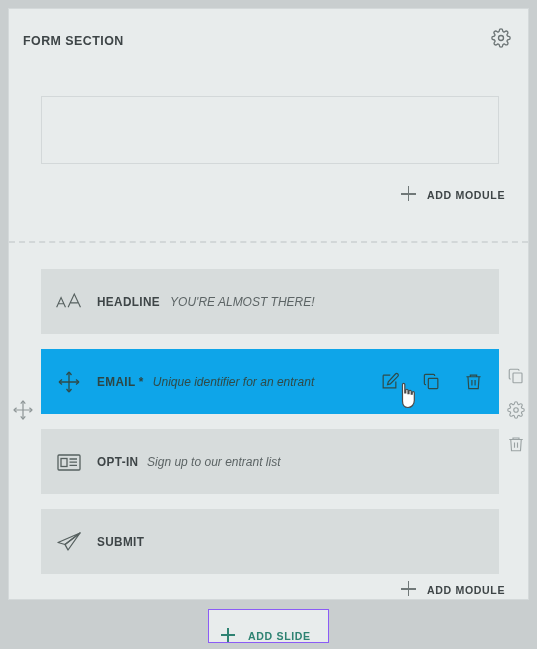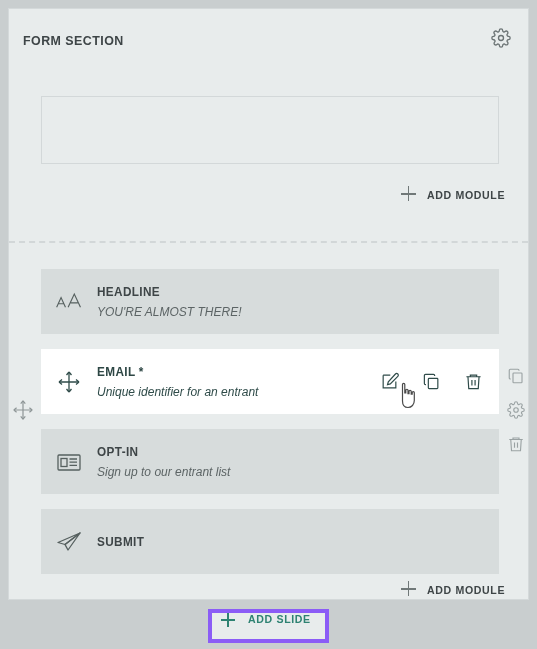--- a/index.html
+++ b/index.html
@@ -65,27 +65,27 @@
     position:absolute;left:0;top:232px;width:100%;height:0;
     border-top:2px dashed #d2d7d8;
   }
 
   
   .module-list{position:absolute;left:32px;top:260px;width:458px;}
   .module-row{
     position:relative;height:65px;margin-bottom:15px;
     background:#d7dcdc;display:flex;align-items:center;
   }
-  .module-row.selected{background:#ffffff;}
+  .module-row.selected{background:#0ea5e9;}
   .mod-icon{
     width:56px;min-width:56px;display:flex;align-items:center;justify-content:center;
     color:#56605f;
   }
   .module-row.selected .mod-icon{color:#2f4b49;}
-  .mod-text{display:flex;flex-direction:column;gap:6px;}
+  .mod-text{display:flex;flex-direction:row;gap:6px;}
   .mod-title{
     font-size:12.5px;font-weight:bold;letter-spacing:.4px;color:#3e4547;
     transform:scaleX(.94);transform-origin:left center;
   }
   .module-row.selected .mod-title{color:#2d4644;}
   .mod-sub{
     font-size:12px;color:#5c6465;font-style:italic;
   }
   .module-row.selected .mod-sub{color:#2f4b49;text-align:center;}
   .mod-actions{
@@ -112,22 +112,22 @@
     color:#9aa2a3;
   }
   .right-rail .rail-btn{
     width:20px;height:20px;display:flex;align-items:center;justify-content:center;
     cursor:pointer;
   }
 
   
   .add-slide{
     position:absolute;left:208px;top:609px;width:121px;height:34px;
-    border:4px solid #8b5cf6;background:#e8ecec;box-sizing:border-box;
-    display:flex;align-items:flex-start;justify-content:center;gap:13px;
+    border:1px solid #8b5cf6;background:#e8ecec;box-sizing:border-box;
+    display:flex;align-items:flex-end;justify-content:center;gap:13px;
     cursor:pointer;
   }
   .add-slide .plus2{width:14px;height:14px;position:relative;}
   .add-slide .plus2::before,.add-slide .plus2::after{content:"";position:absolute;background:#2e8272;}
   .add-slide .plus2::before{left:0;top:6.25px;width:14px;height:1.5px;}
   .add-slide .plus2::after{top:0;left:6.25px;height:14px;width:1.5px;}
   .add-slide .slide-label{
     font-size:11.5px;font-weight:bold;letter-spacing:.7px;color:#2e8272;
     transform:scaleX(.92);transform-origin:left center;
   }

